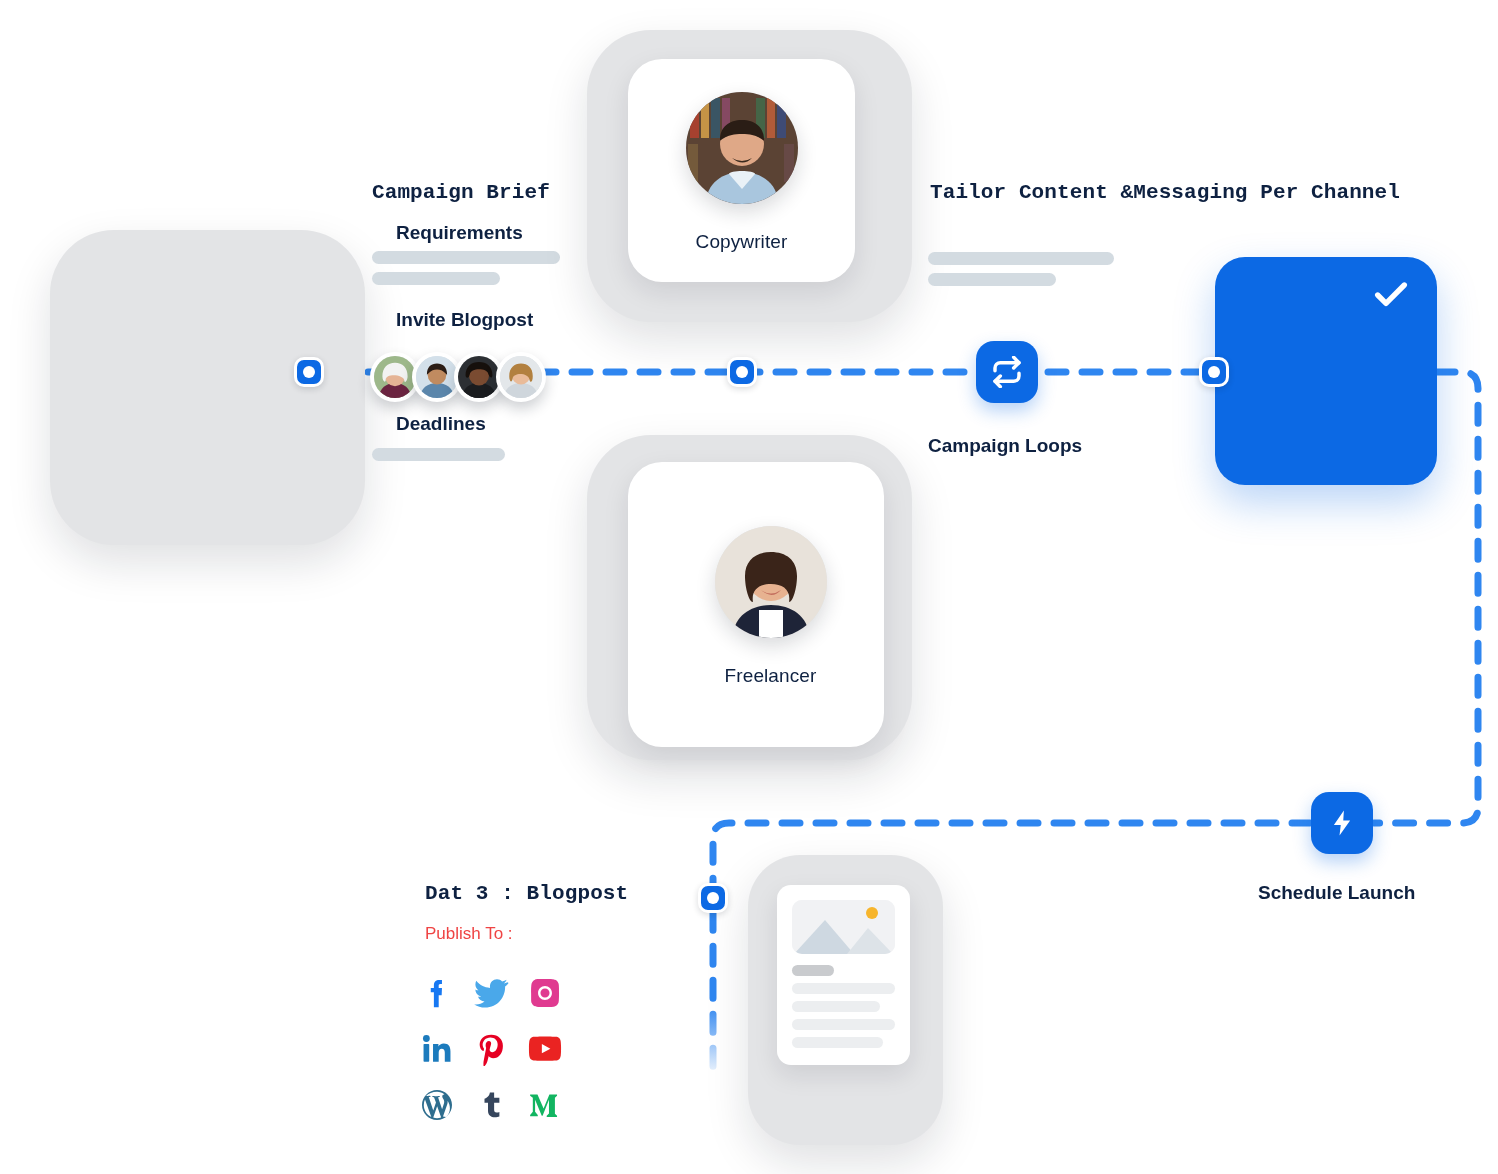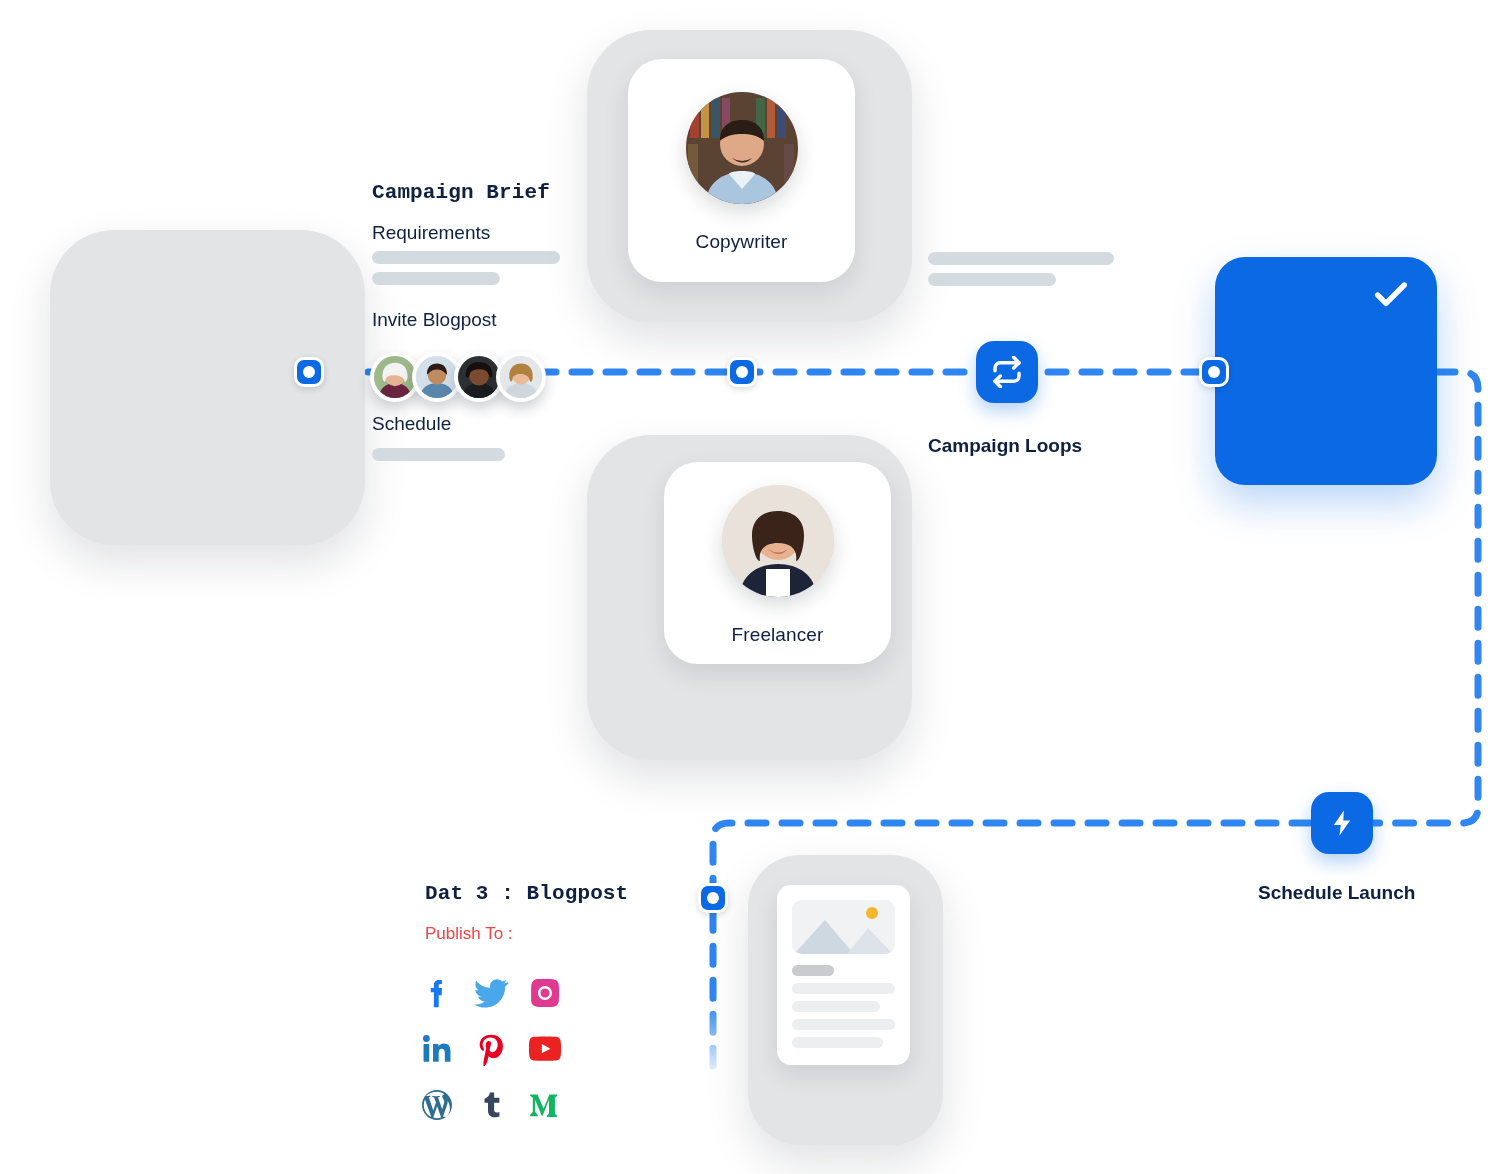--- a/index.html
+++ b/index.html
@@ -97,23 +97,24 @@
     font-size:21px;
     font-weight:700;
     color:#0e2141;
     white-space:nowrap;
     letter-spacing:.1px;
     font-family:Liberation Mono, monospace;
   }
   .h-sub{
     position:absolute;
     font-size:19px;
-    font-weight:400;
+    font-weight:700;
     color:#0e2141;
     white-space:nowrap;
+    margin-left:24px;
   }
   .h-small{
     position:absolute;
     font-size:17px;
     font-weight:500;
     color:#ef4444;
     white-space:nowrap;
   }
   .bar{
     position:absolute;
@@ -223,21 +224,21 @@
     <div class="a">
       <svg viewBox="0 0 50 50">
           <rect width="50" height="50" fill="#e3e7ea"></rect>
         <path d="M5 50c0-12 9-18 20-18s20 6 20 18z" fill="#cfd6dc"></path>
         <circle cx="25" cy="23" r="11" fill="#e9bb99"></circle>
         <path d="M11 24c0-10 6-15 14-15s14 5 14 15c0 7-3 9-4 4-1-8-19-9-20-1-1 6-4 3-4-3z" fill="#b2803f"></path>
       </svg>
     </div>
   </div>
 
-  <div class="h-sub" style="left:372px;top:413px;">Schedule</div>
+  <div class="h-sub" style="left:372px;top:413px;">Deadlines</div>
   <div class="bar" style="left:372px;top:448px;width:133px;"></div>
 
   <div class="role-shell" style="left:587px;top:30px;width:325px;height:292px;"></div>
   <div class="role-card" style="left:628px;top:59px;width:227px;height:223px;">
     <div class="avatar" style="width:112px;height:112px;margin-top:4px;">
       <svg viewBox="0 0 112 112">
         <rect width="112" height="112" fill="#5b4334"></rect>
         <g opacity=".85">
           <rect x="4" y="6" width="9" height="40" fill="#b4412f"></rect>
           <rect x="15" y="6" width="8" height="40" fill="#d9a14a"></rect>
@@ -256,34 +257,35 @@
         <path d="M46 66q10 6 20 0-9 9-20 0z" fill="#3a2a1e"></path>
       </svg>
     </div>
     <div class="role-label">Copywriter</div>
   </div>
   <div class="node" style="left:727px;top:357px;">
       <i></i>
     </div>
 
   <div class="role-shell" style="left:587px;top:435px;width:325px;height:325px;"></div>
-  <div class="role-card" style="left:664px;top:462px;width:227px;height:202px;">
+  <div class="role-card" style="left:628px;top:462px;width:227px;height:285px;padding-left:29px;">
     <div class="avatar" style="width:112px;height:112px;margin-top:4px;">
       <svg viewBox="0 0 112 112">
         <rect width="112" height="112" fill="#e8e2da"></rect>
         <path d="M18 112c0-22 18-33 38-33s38 11 38 33z" fill="#1e2438"></path>
         <path d="M44 84h24v28H44z" fill="#ffffff"></path>
         <circle cx="56" cy="52" r="23" fill="#e7b290"></circle>
         <path d="M30 50c0-16 11-24 26-24s26 8 26 24c0 12-4 26-8 26 2-12-6-18-18-18s-20 6-18 18c-4 0-8-14-8-26z" fill="#3a2419"></path>
         <path d="M46 64q10 7 20 0-9 10-20 0z" fill="#c4705f"></path>
       </svg>
     </div>
     <div class="role-label">Freelancer</div>
   </div>
 
+  <div class="h-title" style="left:930px;top:181px;">Tailor Content &amp;Messaging Per Channel</div>
   <div class="bar" style="left:928px;top:252px;width:186px;"></div>
   <div class="bar" style="left:928px;top:273px;width:128px;"></div>
 
   <div class="chip" style="left:976px;top:341px;">
     <span>
       <svg width="32" height="32" viewBox="0 0 24 24" fill="none" stroke="#ffffff" stroke-width="2.6" stroke-linecap="round" stroke-linejoin="round">
         <polyline points="17 1 21 5 17 9"></polyline>
         <path d="M3 11V9a4 4 0 0 1 4-4h14"></path>
         <polyline points="7 23 3 19 7 15"></polyline>
         <path d="M21 13v2a4 4 0 0 1-4 4H3"></path>

